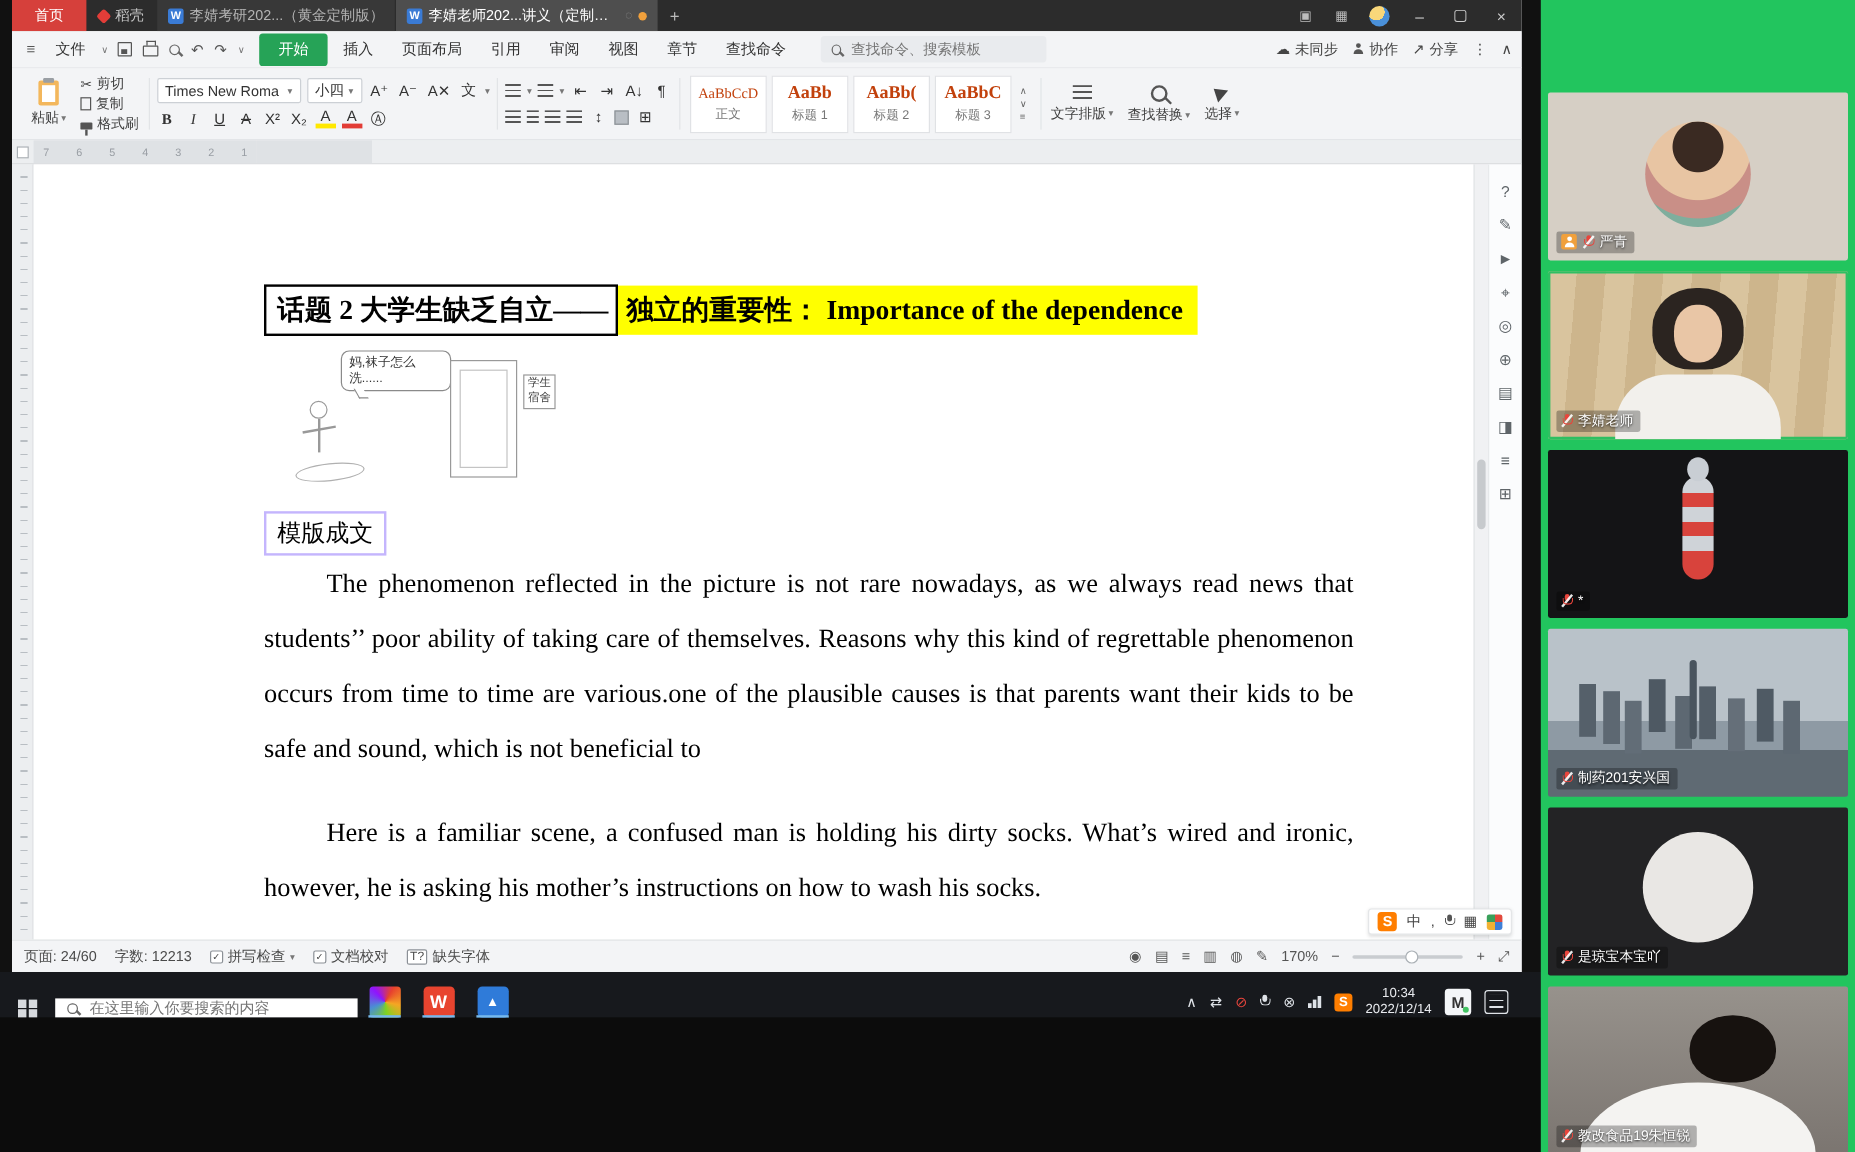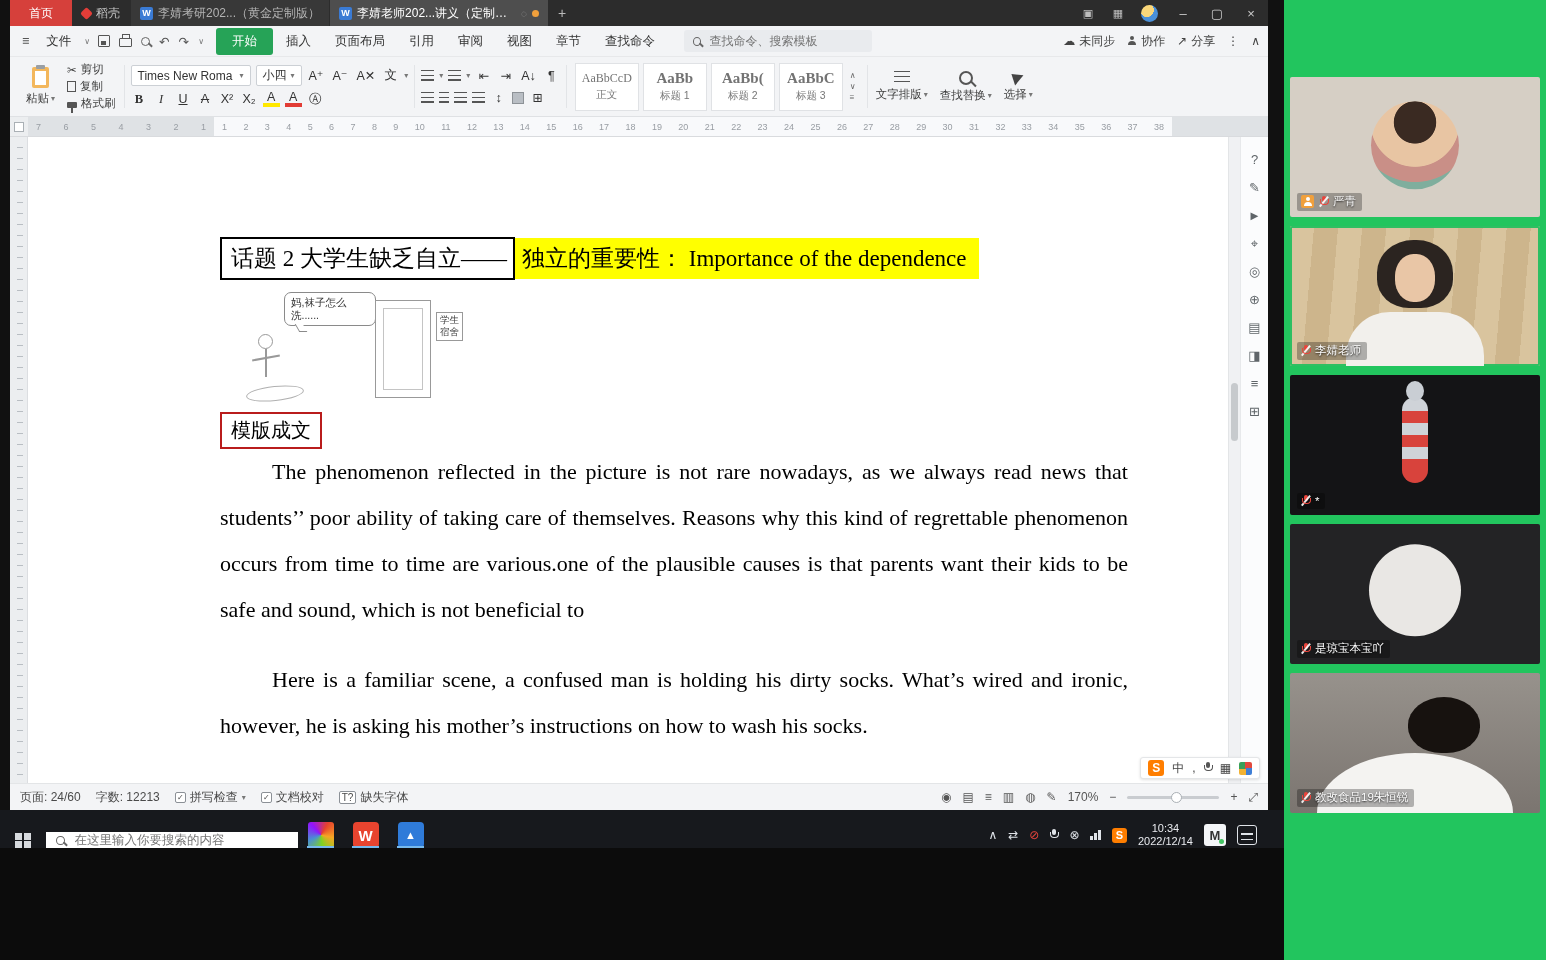--- a/index.html
+++ b/index.html
@@ -87,21 +87,21 @@
   .fu{text-decoration:underline}
   .fstrike{text-decoration:line-through}
   .fhl{border-bottom:4px solid #ffe800;line-height:1;height:15px}
   .ffc{border-bottom:4px solid #e23c35;line-height:1;height:15px}
   .ic-lines{width:13px;height:11px;background:repeating-linear-gradient(to bottom,#555 0 1.4px,transparent 1.4px 4.6px)}
   .ic-lines.short{width:10px}
   .shadeico{width:12px;height:12px;background:#b9bec4;border:1px solid #8d9297}
   .styles{display:flex;align-items:center;gap:4px;padding:0 6px}
   .card{width:64px;height:48px;background:#fff;border:1px solid #e0e2e5;display:flex;flex-direction:column;
         align-items:center;justify-content:center;gap:2px}
-  .samp{font-size:12px;color:#737373;font-family:"Liberation Serif","DejaVu Serif",serif;white-space:nowrap}
+  .samp{font-size:12px;color:#c2410c;font-family:"Liberation Serif","DejaVu Serif",serif;white-space:nowrap}
   .card.h .samp{font-size:15px;font-weight:bold}
   .nm{font-size:10.5px;color:#777;white-space:nowrap}
   .gallctrl{display:flex;flex-direction:column;justify-content:center;gap:2px;color:#666;font-size:8px;padding:0 3px}
   .bigmag{width:14px;height:14px;border:2px solid #555;border-radius:50%;position:relative}
   .bigmag::after{content:"";position:absolute;width:7px;height:2px;background:#555;transform:rotate(45deg);right:-6px;bottom:-2px}
   .cursorico{width:0;height:0;border-left:11px solid #444;border-top:5px solid transparent;border-bottom:7px solid transparent;
              transform:rotate(-18deg)}
   .linesA{width:16px;height:13px;background:repeating-linear-gradient(to bottom,#555 0 1.5px,transparent 1.5px 5px)}
 
   
@@ -115,37 +115,37 @@
   .rmarginR{width:96px;background:#dfe2e5}
 
   .docarea{flex:1;display:flex;min-height:0}
   .vruler{width:18px;flex:0 0 18px;border-right:1px solid #dcdee1;background-color:#eceef0;
           background-image:repeating-linear-gradient(to bottom,transparent 0 10px,#b9bec3 10px 11px);
           background-size:6px 100%;background-position:7px 0;background-repeat:no-repeat}
 
   
   .page{flex:1;background:#fff;padding:100px 100px 0 192px;overflow:hidden;color:#000;
         font-family:"Liberation Serif","DejaVu Serif",serif}
-  .h-line{font-size:23px;font-weight:normal;white-space:nowrap}
+  .h-line{font-size:23px;font-weight:bold;white-space:nowrap}
   .h-box{border:2px solid #000;padding:4px 6px 4px 9px;display:inline-block}
   .h-hl{background:#ffff00;padding:5px 12px 5px 7px;display:inline-block}
   .cartoon{position:relative;width:225px;height:118px;margin:12px 0 2px 22px;color:#555;font-family:"Liberation Sans",sans-serif}
   .cbubble{position:absolute;left:42px;top:0;width:92px;min-height:30px;border:1.5px solid #8a8a8a;border-radius:7px;
            font-size:10.5px;line-height:13px;padding:3px 6px;background:#fff;color:#333}
   .cbubble::after{content:"";position:absolute;left:12px;bottom:-7px;width:7px;height:7px;background:#fff;
                   border-left:1.5px solid #8a8a8a;border-bottom:1.5px solid #8a8a8a;transform:skewX(30deg)}
   .cperson{position:absolute;left:16px;top:42px;width:15px;height:15px;border:1.5px solid #999;border-radius:50%}
   .cperson::after{content:"";position:absolute;left:6px;top:14px;width:2px;height:28px;background:#999}
   .cperson::before{content:"";position:absolute;left:-7px;top:22px;width:28px;height:2px;background:#999;transform:rotate(-10deg)}
   .cscrib{position:absolute;left:4px;top:94px;width:58px;height:15px;border:1.5px solid #b0b0b0;border-radius:50%;transform:rotate(-6deg)}
   .cdoor{position:absolute;right:36px;top:8px;width:56px;height:98px;border:1.5px solid #999;background:#fff}
   .cdoor::before{content:"";position:absolute;left:7px;top:7px;right:7px;bottom:7px;border:1px solid #c4c4c4}
   .csign{position:absolute;right:4px;top:20px;width:27px;height:29px;border:1.2px solid #999;font-size:9.5px;line-height:12px;
          text-align:center;padding:1px;background:#fff;color:#444}
-  .tbox{display:inline-block;border:2px solid #b91c1c;padding:3px 9px;font-size:20px;
+  .tbox{display:inline-block;border:2px solid #c4b5fd;padding:3px 9px;font-size:20px;margin-top:14px;
         font-family:"Liberation Sans",sans-serif;font-weight:500}
   .para{font-size:22px;line-height:46px;text-align:justify;text-indent:52px;margin:0}
   .para.first{margin-top:24px}
 
   .vscroll{width:12px;flex:0 0 12px;background:#f0f1f3;border-left:1px solid #e3e5e7;position:relative}
   .vthumb{position:absolute;left:2px;right:2px;top:246px;height:58px;background:#c7cacd;border-radius:5px}
   .sidepanel{width:28px;flex:0 0 28px;background:#fbfcfd;border-left:1px solid #e7e9eb;display:flex;flex-direction:column;
              align-items:center;padding-top:16px;gap:15px;color:#5f6569;font-size:13px}
   .spico{line-height:1}
 
@@ -441,21 +441,20 @@
             <span class="dd">▾</span>
             </span>
         </div>
       </div>
 
       <div class="hruler">
         <div class="corner">
             <span class="tabselbox"></span>
           </div>
         <div class="rnum rmarginL">7 6 5 4 3 2 1</div>
-        <div class="rnum rcontent">1 2 3 4 5 6 7 8 9 10 11 12 13 14 15 16 17 18 19 20 21 22 23 24 25 26 27 28 29 30 31 32 33 34 35 36 37 38</div>
         <div class="rmarginR"></div>
       </div>
 
       <div class="docarea">
         <div class="vruler"></div>
 
         <div class="page">
           <div class="h-line">
             <span class="h-box">话题 2 大学生缺乏自立——</span><span class="h-hl">独立的重要性：  Importance of the dependence</span>
           </div>
@@ -610,20 +609,30 @@
     <div class="tile t3">
       <span class="ultra"></span>
       <div class="plabel">
         <span class="micm">
             <i class="micslash"></i>
           </span>
         <span>*</span>
       </div>
     </div>
 
+    <div class="tile t4">
+      <span class="skyline"></span>
+      <span class="tower"></span>
+      <div class="plabel">
+        <span class="micm">
+            <i class="micslash"></i>
+          </span>
+        <span>制药201安兴国</span>
+      </div>
+    </div>
 
     <div class="tile t5">
       <span class="pav5"></span>
       <div class="plabel">
         <span class="micm">
             <i class="micslash"></i>
           </span>
         <span>是琼宝本宝吖</span>
       </div>
     </div>

